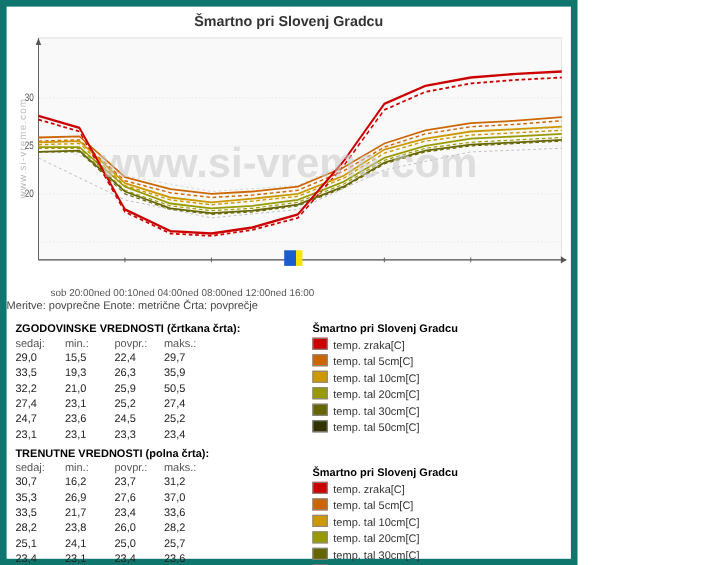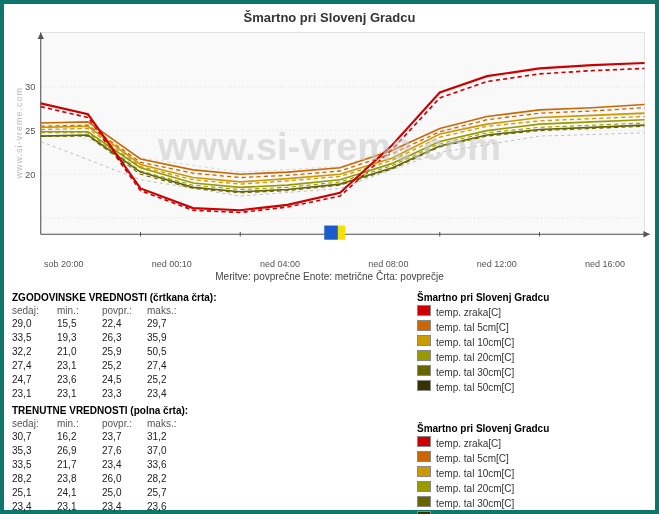--- a/index.html
+++ b/index.html
@@ -5,23 +5,23 @@
     * { margin: 0; padding: 0; box-sizing: border-box; }
     body {
       width: 659px;
       height: 514px;
       font-family: Arial, sans-serif;
       font-size: 11px;
       background: #fff;
       overflow: hidden;
     }
     .container {
-      width: 659px;
+      width: 525px;
       height: 514px;
-      border: 4px solid #0f766e;
+      border: 6px solid #0f766e;
       background: #fff;
       display: flex;
       flex-direction: column;
     }
     .chart-title {
       text-align: center;
       font-size: 13px;
       color: #333;
       padding: 6px 0 2px 0;
       font-weight: bold;
@@ -52,28 +52,27 @@
       transform: translate(-50%, -50%);
       font-size: 38px;
       font-weight: bold;
       color: rgba(200,200,200,0.55);
       white-space: nowrap;
       pointer-events: none;
       z-index: 10;
     }
     .chart-labels {
       display: flex;
-      justify-content: space-between;
+      justify-content: flex-start;
       padding: 0 30px 0 40px;
       font-size: 9px;
       color: #555;
       margin-top: -8px;
     }
     .meritve-line {
-      text-align: center;
       font-size: 10px;
       color: #444;
       padding: 2px 0 2px 0;
     }
     .data-section {
       display: flex;
       flex-direction: row;
       padding: 4px 8px 0 8px;
       gap: 10px;
       flex: 1;

